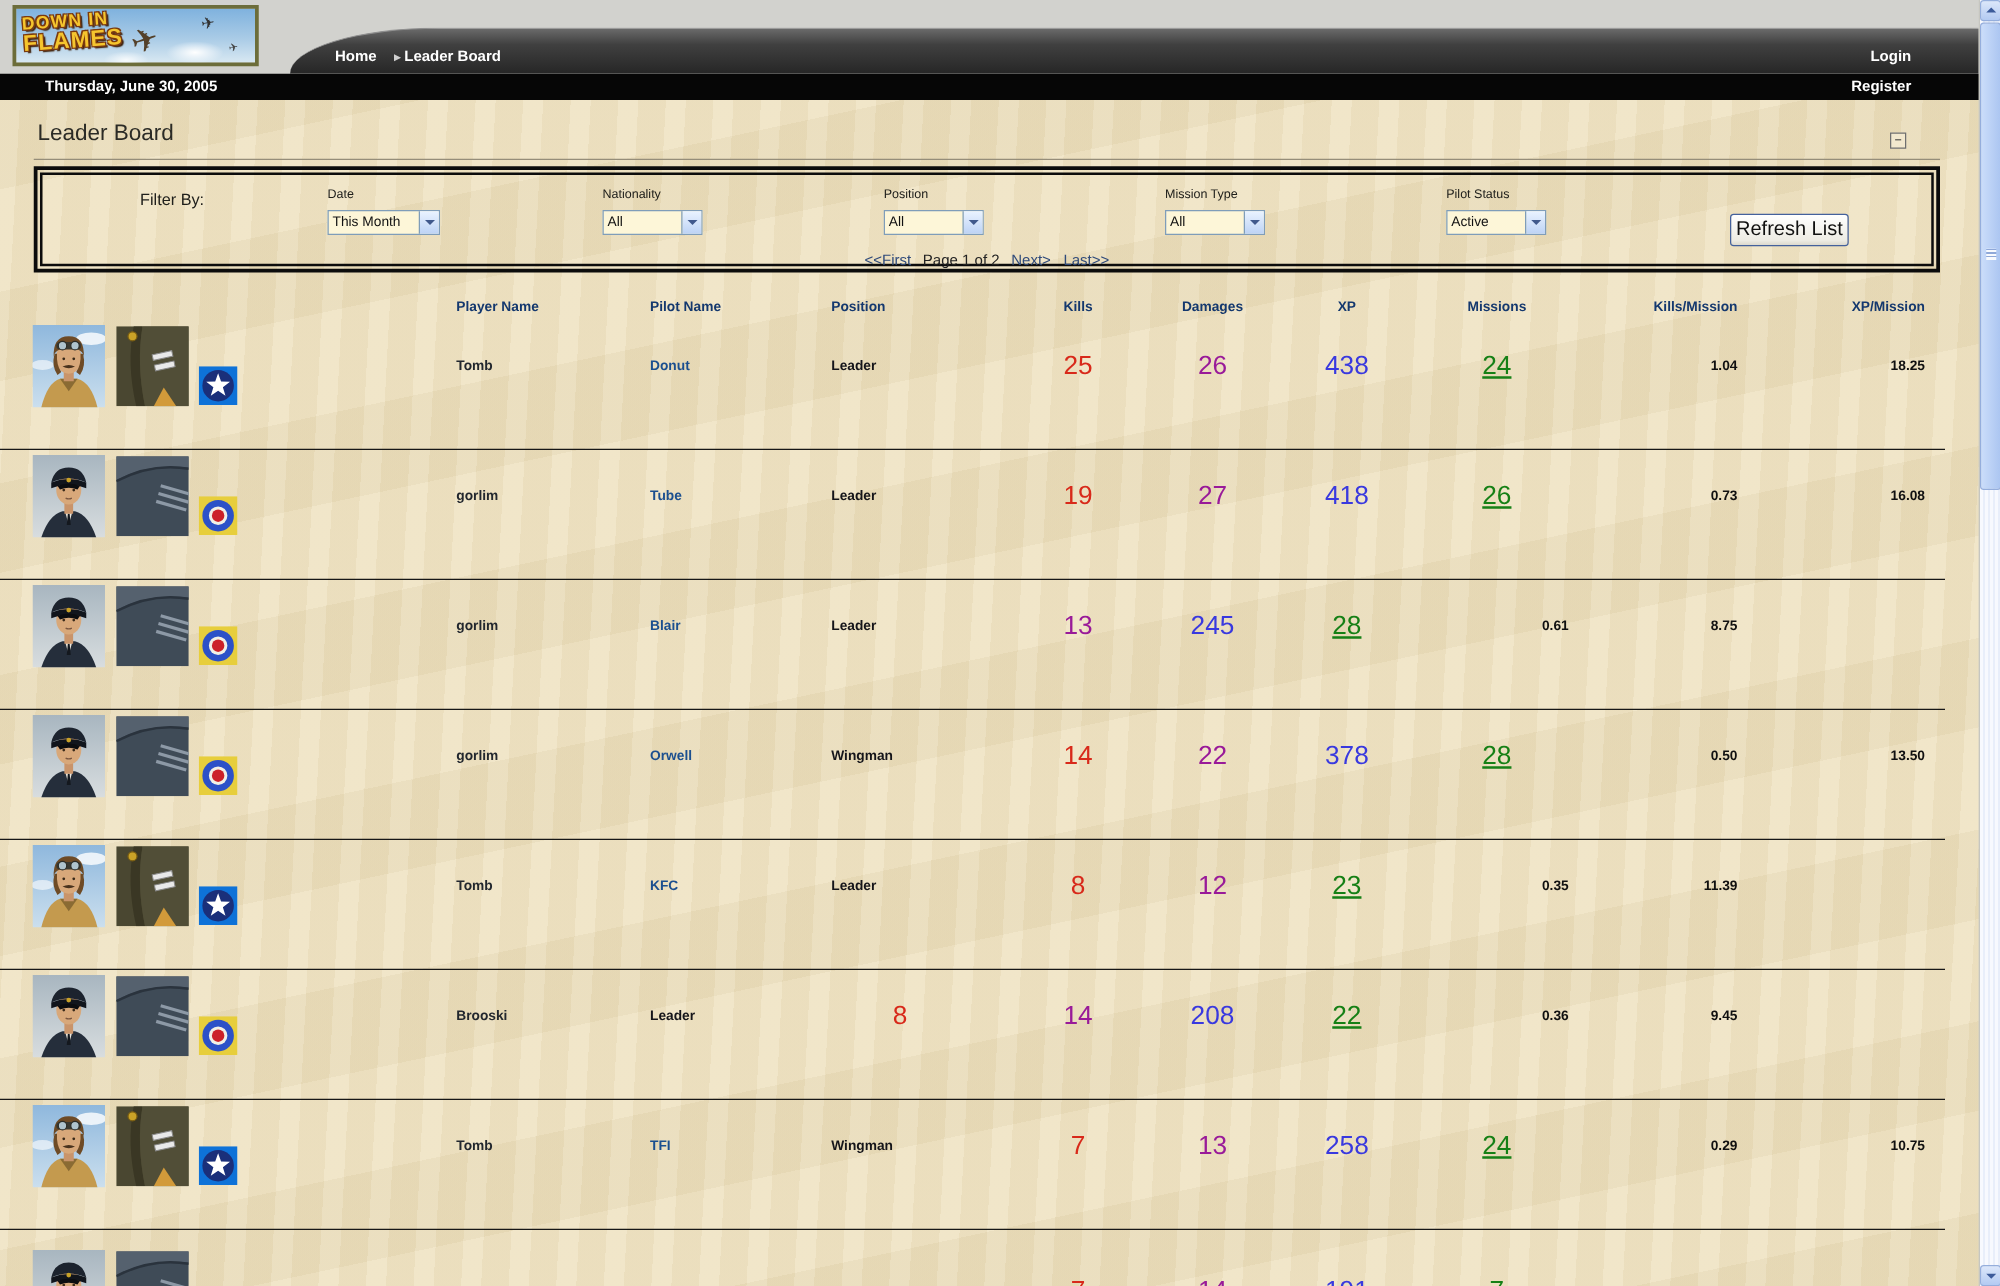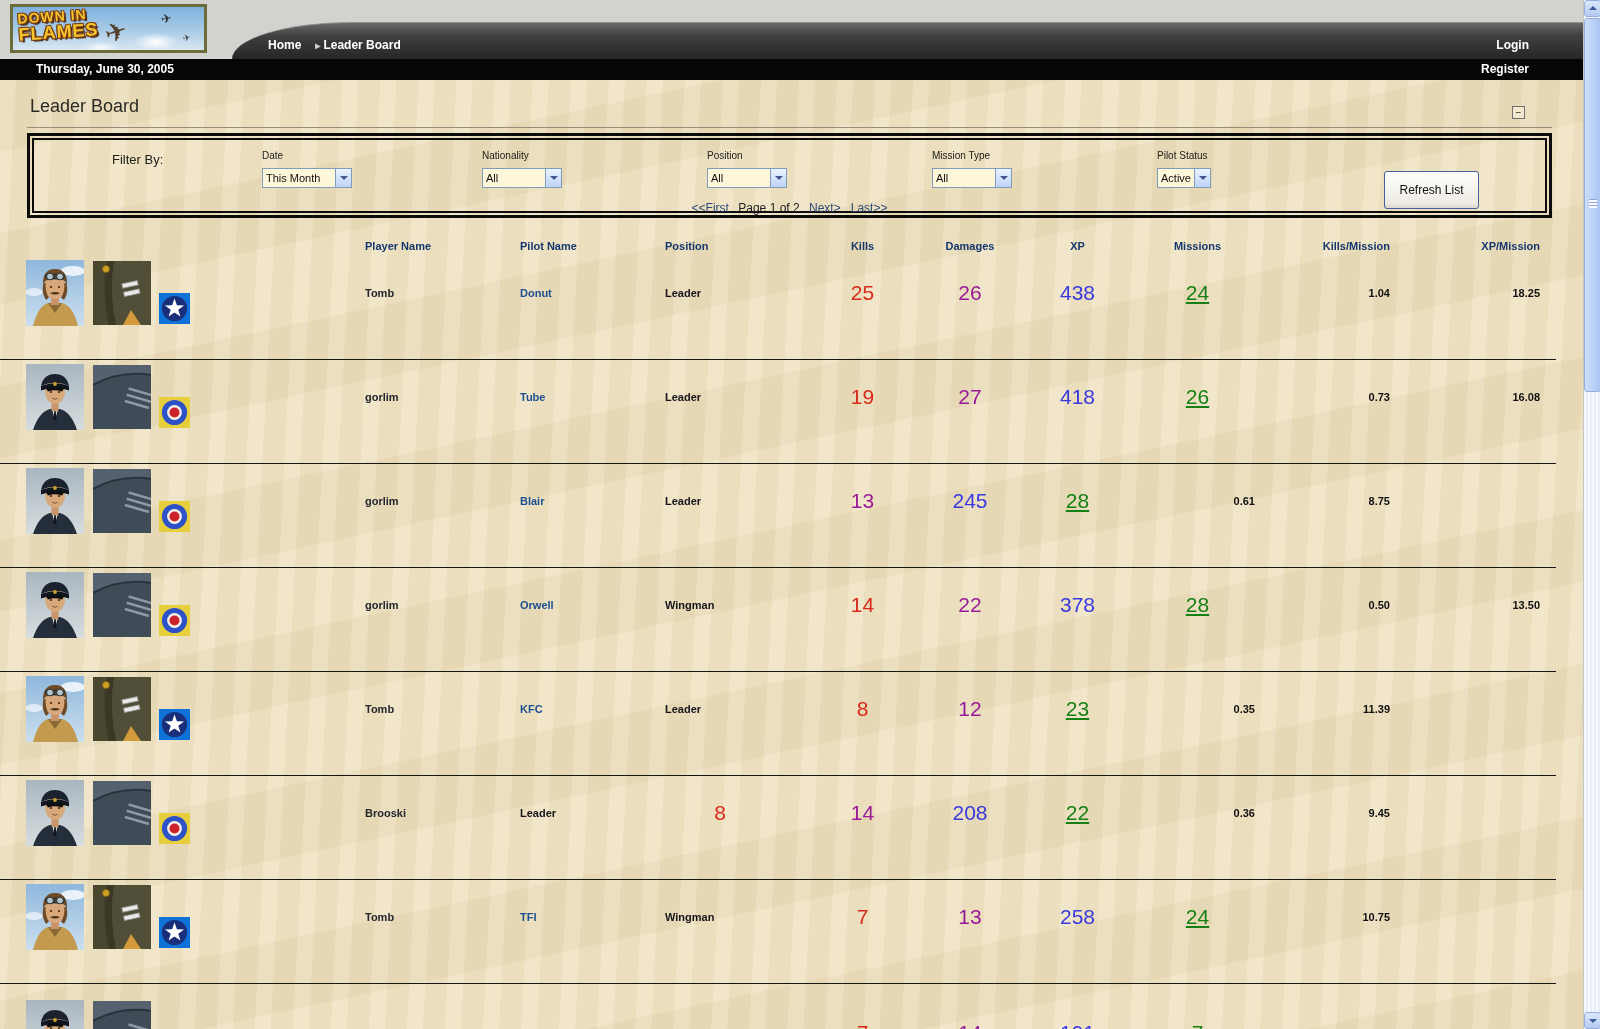--- a/index.html
+++ b/index.html
@@ -56,24 +56,24 @@
   .filter-by { position:absolute; left:78px; top:12px; font-size:13px; color:#20201c; }
   .fgroup { position:absolute; top:10px; }
   .flabel { font-size:10px; color:#20201c; margin-bottom:7px; }
   .xpselect { display:flex; align-items:center; height:20px; background:#FDF6D8;
               border:1px solid #7F9DB9; cursor:pointer; }
   .xpsel-text { flex:1; font-size:11px; color:#111; padding:0 3px; white-space:nowrap; overflow:hidden; }
   .xpsel-btn { width:16px; height:18px; margin:0; border-left:1px solid #7F9DB9;
                background:linear-gradient(180deg,#EAF3FF,#BDD3F5); position:relative; }
   .xpsel-btn::after { content:""; position:absolute; left:4px; top:7px; border:4px solid transparent;
                border-top-color:#40598C; border-bottom:0; }
-  .refresh-btn { position:absolute; left:1350px; top:31px; width:95px; height:38px;
+  .refresh-btn { position:absolute; left:1350px; top:31px; width:95px; height:26px;
                  border:1px solid #44619C; border-radius:3px;
                  background:linear-gradient(180deg,#FFFFFF,#EDEBE3 85%,#DCD9CE);
-                 font-family:"Liberation Sans",sans-serif; font-size:12px; color:#111; cursor:pointer; }
+                 font-family:"Liberation Sans",sans-serif; font-size:16px; color:#111; cursor:pointer; }
   .pager { position:absolute; top:61px; left:0; width:100%; text-align:center; font-size:12px; color:#222; }
   .pager a { color:#2F4A7A; text-decoration:none; cursor:pointer; }
   .pager .pg { margin:0 6px; }
 
   
   .board { position:absolute; top:156px; left:0; width:1556px; }
   .grid { display:grid; grid-template-columns:340px 155px 145px 160px 125px 90px 125px 115px 135px 150px; }
   .hrow { height:20px; align-items:center; }
   .hcell { font-size:11px; font-weight:bold; color:var(--header_text,#14386E); }
   .c1,.c2,.c3 { padding-left:25px; text-align:left; }
@@ -263,21 +263,21 @@
         </div>
         <div class="fgroup" style="left:898px">
           <div class="flabel">Mission Type</div>
           <div class="xpselect" style="width:80px">
             <span class="xpsel-text">All</span>
             <span class="xpsel-btn"></span>
           </div>
         </div>
         <div class="fgroup" style="left:1123px">
           <div class="flabel">Pilot Status</div>
-          <div class="xpselect" style="width:54px">
+          <div class="xpselect" style="width:80px">
             <span class="xpsel-text">Active</span>
             <span class="xpsel-btn"></span>
           </div>
         </div>
 
         <button class="refresh-btn">Refresh List</button>
 
         <div class="pager">
           <a>&lt;&lt;First</a>
           <span class="pg">Page 1 of 2</span>
@@ -442,20 +442,21 @@
                 <use href="#badge-us"></use>
               </svg>
     </div>
     <div class="cell c1 name">Tomb</div>
     <div class="cell c2 pilot">TFI</div>
     <div class="cell c3 pos">Wingman</div>
     <div class="cell c4 num kills">7</div>
     <div class="cell c5 num damages">13</div>
     <div class="cell c6 num xp">258</div>
     <div class="cell c7 num missions">24</div>
+    <div class="cell c8 ratio">0.29</div>
     <div class="cell c9 ratio">10.75</div>
   </div>
           <div class="grid row partial">
     <div class="cell c0 cell-images">
       <svg class="portrait">
                 <use href="#portrait-raf"></use>
               </svg>
       <svg class="uniform">
                 <use href="#uniform-raf"></use>
               </svg>

